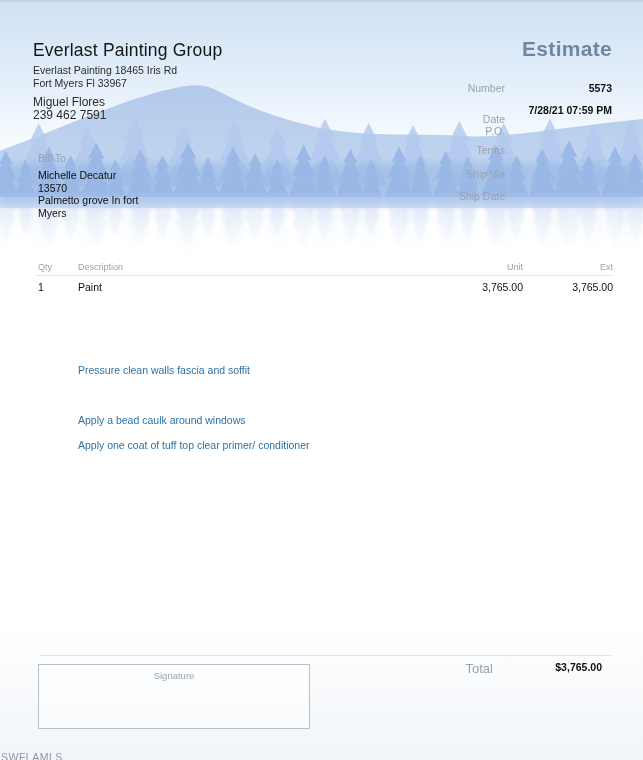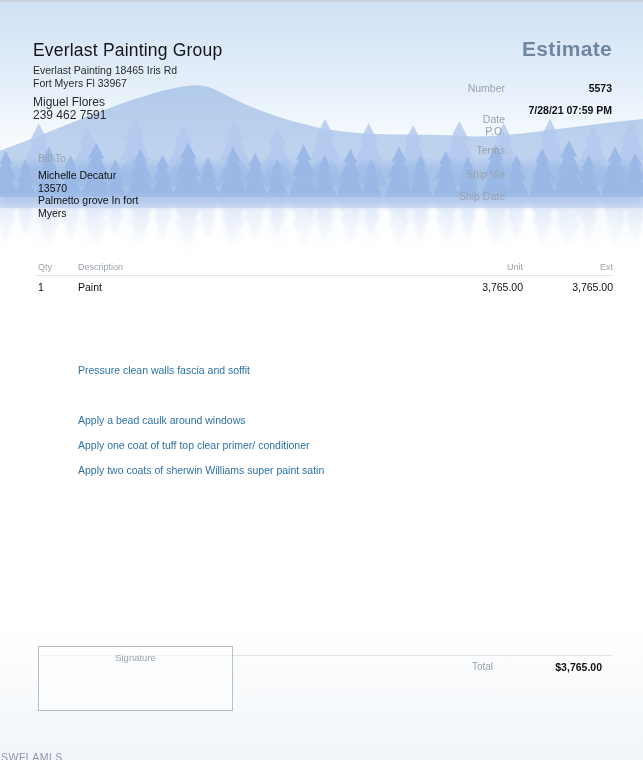--- a/index.html
+++ b/index.html
@@ -27,24 +27,24 @@
   .billto-label { left:38px; top:152px; font-size:10.5px; color:var(--label,#98a2ae); }
   .billto { left:38px; top:169px; font-size:10.5px; color:#101010; line-height:12.5px; white-space:pre-line; }
 
   .th { position:absolute; top:262px; font-size:9px; color:#9aa1aa; }
   .td { position:absolute; top:281px; font-size:10.5px; color:#101010; }
   .right { text-align:right; }
   .rule { position:absolute; height:1px; background:#e4e4e4; }
 
   .note { position:absolute; left:78px; font-size:10.5px; color:var(--note,#2e72a6); }
 
-  .total-label { right:150px; top:661px; font-size:10px; color:var(--label,#98a2ae); }
+  .total-label { right:150px; top:661px; font-size:13px; color:var(--label,#98a2ae); }
   .total-value { right:41px; top:661px; font-size:10.5px; font-weight:bold; color:#101010; }
 
-  .sig-box { position:absolute; left:38px; top:646px; width:195px; height:65px;
+  .sig-box { position:absolute; left:38px; top:664px; width:272px; height:65px;
              border:1px solid #b9bfc6; background:rgba(255,255,255,.55);padding-left:31px; }
   .sig-label { position:absolute; left:0; right:0; top:5px; text-align:center;
                font-size:9.5px; color:#9aa3ac; }
   .watermark { left:1px; top:751px; font-size:10.5px; color:#8f99a4; letter-spacing:.5px; }
 </style>
 </head>
 <body>
 
 <div class="page">
 
@@ -174,21 +174,20 @@
   <div>
     <span class="td" style="left:38px">1</span>
     <span class="td" style="left:78px">Paint</span>
     <span class="td right" style="right:120px">3,765.00</span>
     <span class="td right" style="right:30px">3,765.00</span>
   </div>
 
   <div class="note" style="top:364px">Pressure  clean walls fascia and soffit</div>
   <div class="note" style="top:414px">Apply a bead caulk around windows</div>
   <div class="note" style="top:439px">Apply one coat of  tuff top clear primer/ conditioner</div>
-  <div class="note" style="top:464px">Apply two coats of sherwin Williams super paint satin</div>
 
   <div class="rule" style="top:655px; left:40px; right:31px"></div>
   <span class="abs total-label">Total</span>
   <span class="abs total-value">$3,765.00</span>
 
   <div class="sig-box">
     <div class="sig-label">Signature</div>
   </div>
 
   <div class="abs watermark">SWFLAMLS</div>

